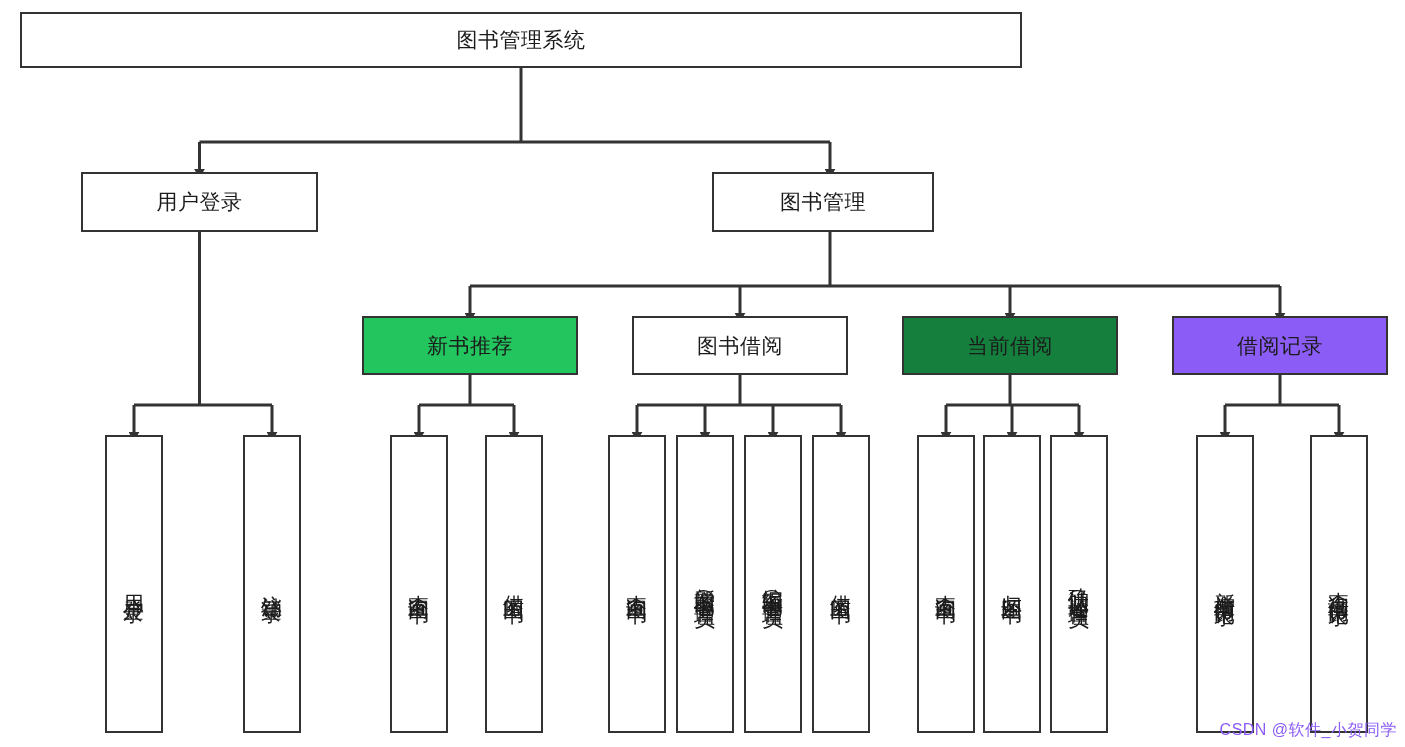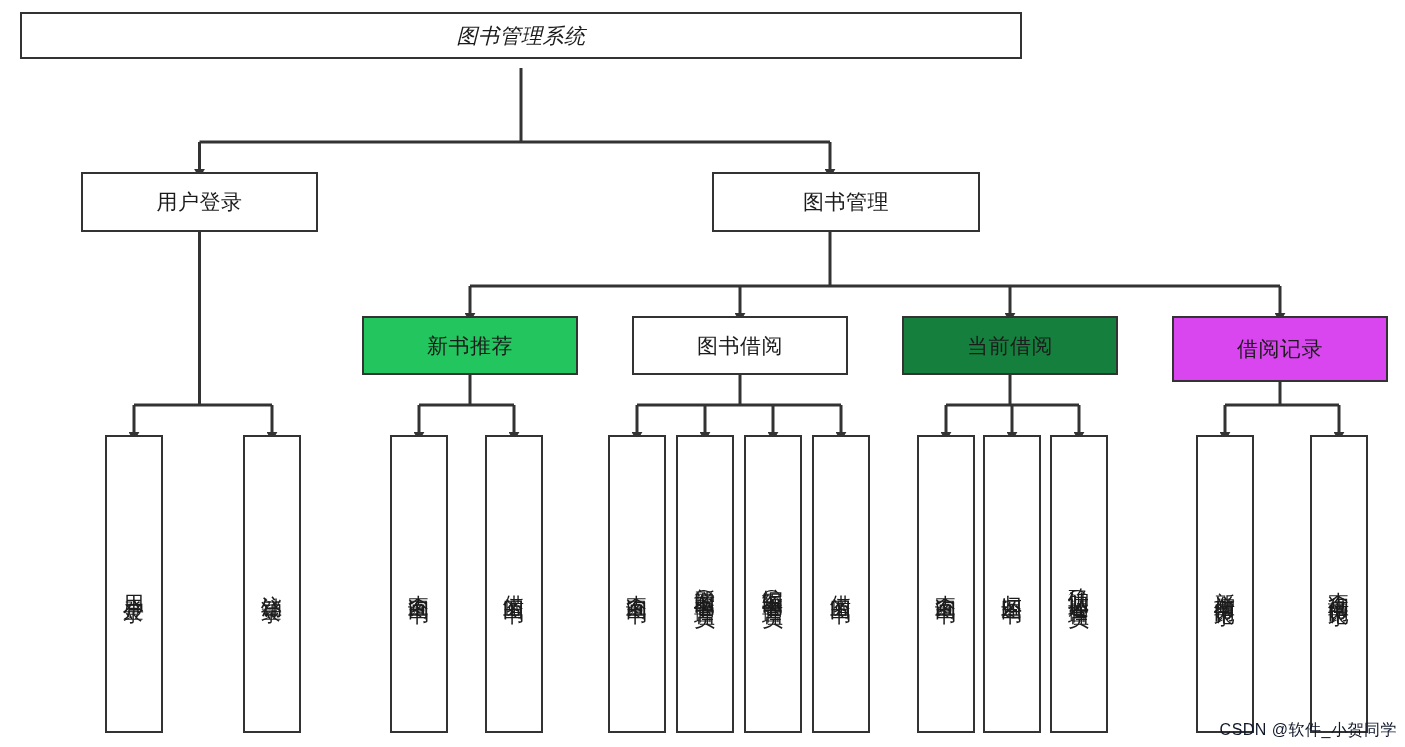--- a/index.html
+++ b/index.html
@@ -51,21 +51,21 @@
     line-height: 1;
   }
   .node .htext {
     white-space: nowrap;
   }
   .watermark {
     position: absolute;
     right: 8px;
     bottom: 6px;
     font-size: 16px;
-    color: #0f172a;
+    color: #8b5cf6;
     white-space: nowrap;
     letter-spacing: 0.5px;
   }
 </style>
 </head>
 <body>
 
 <div id="canvas">
 
   <svg class="edges" viewBox="0 0 1405 747" width="1405" height="747">
@@ -105,39 +105,39 @@
         <path d="M1012,405 L1012,433" marker-end="url(#arrow)"></path>
         <path d="M1079,405 L1079,433" marker-end="url(#arrow)"></path>
         <path d="M1280,375 L1280,405"></path>
         <path d="M1225,405 L1339,405"></path>
         <path d="M1225,405 L1225,433" marker-end="url(#arrow)"></path>
         <path d="M1339,405 L1339,433" marker-end="url(#arrow)"></path>
       </g>
   </svg>
 
   <div id="nodes">
-      <div class="node h" style="left: 20px; top: 12px; width: 1002px; height: 47px; border-color: rgb(51, 51, 51); background: rgb(255, 255, 255); color: rgb(27, 27, 27); font-style: italic;">
+      <div class="node h" style="left: 20px; top: 12px; width: 1002px; height: 56px; border-color: rgb(51, 51, 51); background: rgb(255, 255, 255); color: rgb(27, 27, 27);">
         <span class="htext">图书管理系统</span>
       </div>
       <div class="node h" style="left: 81px; top: 172px; width: 237px; height: 60px; border-color: rgb(51, 51, 51); background: rgb(255, 255, 255); color: rgb(27, 27, 27);">
         <span class="htext">用户登录</span>
       </div>
-      <div class="node h" style="left: 712px; top: 172px; width: 268px; height: 60px; border-color: rgb(51, 51, 51); background: rgb(255, 255, 255); color: rgb(27, 27, 27);">
+      <div class="node h" style="left: 712px; top: 172px; width: 222px; height: 60px; border-color: rgb(51, 51, 51); background: rgb(255, 255, 255); color: rgb(27, 27, 27);">
         <span class="htext">图书管理</span>
       </div>
       <div class="node h" style="left: 362px; top: 316px; width: 216px; height: 59px; border-color: rgb(51, 51, 51); background: #22c55e; color: rgb(27, 27, 27);">
         <span class="htext">新书推荐</span>
       </div>
       <div class="node h" style="left: 632px; top: 316px; width: 216px; height: 59px; border-color: rgb(51, 51, 51); background: rgb(255, 255, 255); color: rgb(27, 27, 27); text-align: center;">
         <span class="htext">图书借阅</span>
       </div>
       <div class="node h" style="left: 902px; top: 316px; width: 216px; height: 59px; border-color: rgb(51, 51, 51); background: #15803d; color: rgb(27, 27, 27);">
         <span class="htext">当前借阅</span>
       </div>
-      <div class="node h" style="left: 1172px; top: 316px; width: 216px; height: 66px; border-color: rgb(51, 51, 51); background: #d946ef; color: rgb(27, 27, 27);">
+      <div class="node h" style="left: 1172px; top: 316px; width: 216px; height: 59px; border-color: rgb(51, 51, 51); background: #8b5cf6; color: rgb(27, 27, 27);">
         <span class="htext">借阅记录</span>
       </div>
       <div class="node v" style="left: 105px; top: 435px; width: 58px; height: 298px; border-color: rgb(51, 51, 51); background: rgb(255, 255, 255); color: rgb(27, 27, 27);">
         <span class="vtext">用户登录</span>
       </div>
       <div class="node v" style="left: 243px; top: 435px; width: 58px; height: 298px; border-color: rgb(51, 51, 51); background: rgb(255, 255, 255); color: rgb(27, 27, 27);">
         <span class="vtext">注销登录</span>
       </div>
       <div class="node v" style="left: 390px; top: 435px; width: 58px; height: 298px; border-color: rgb(51, 51, 51); background: rgb(255, 255, 255); color: rgb(27, 27, 27);">
         <span class="vtext">查询图书</span>

